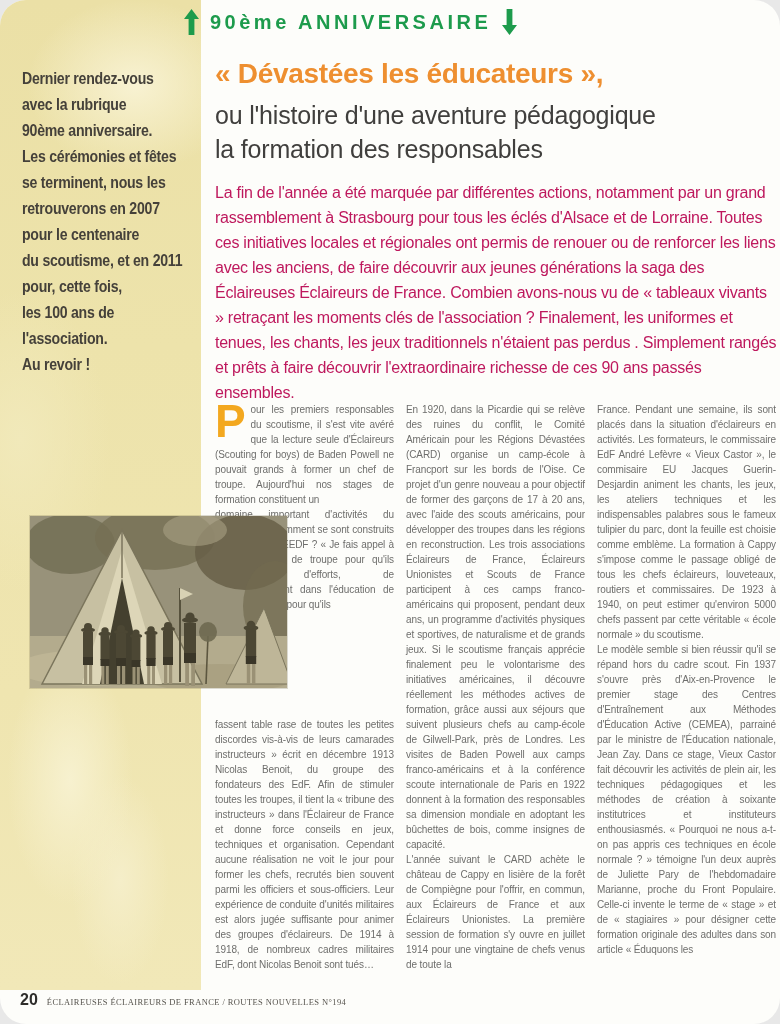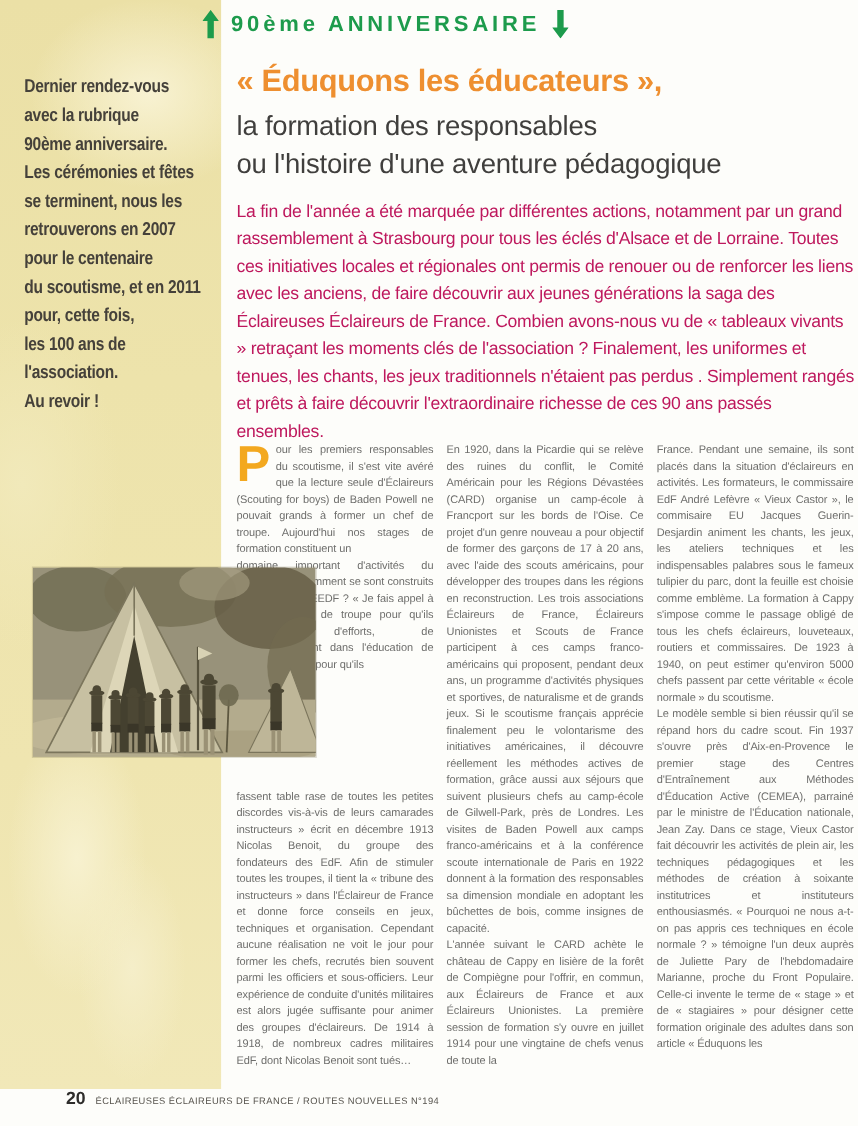--- a/index.html
+++ b/index.html
@@ -1,19 +1,19 @@
 <!DOCTYPE html>
 <html lang="fr"><head>
 <meta charset="utf-8">
 <style>
   * { margin:0; padding:0; box-sizing:border-box; }
   body { background:#e8e8e8; font-family:"Liberation Sans", sans-serif; }
   .page {
     position:relative; width:780px; height:1024px; margin:0 auto;
-    background:#fdfdfa; overflow:hidden;
+    background:#fdfdfa; overflow:hidden;border-radius:26px;
   }
 
   
   .yellow-panel {
     position:absolute; left:0; top:0; width:201px; height:990px;
     background:
       radial-gradient(150px 120px at 135px 85px,  #f8f2d2 0%, rgba(248,242,210,0) 72%),
       radial-gradient(90px 180px at 70px 780px,  #f7f1cf 0%, rgba(247,241,207,0) 70%),
       radial-gradient(70px 150px at 120px 880px, #f5eec9 0%, rgba(245,238,201,0) 70%),
       radial-gradient(120px 200px at 20px 440px, #f1e9ba 0%, rgba(241,233,186,0) 75%),
@@ -68,22 +68,22 @@
   .camp-photo {
     position:absolute; left:30px; top:516px; width:257px; height:172px;
     box-shadow:0 0 0 1px rgba(120,110,80,.25);
   }
   .camp-photo svg { display:block; width:100%; height:100%; }
 
   
   .footer {
     position:absolute; left:20px; top:991px; display:flex; align-items:baseline;
   }
-  .page-number { font-size:16px; font-weight:bold; color:#2e2d2b; margin-right:9px;margin-left:40px; }
-  .footer-mag  { font-size:8.5px; color:#57544e; letter-spacing:0.4px; }
+  .page-number { font-size:16px; font-weight:bold; color:#2e2d2b; margin-right:9px; }
+  .footer-mag  { font-size:8.5px; color:#57544e; letter-spacing:0.4px;font-family:Liberation Serif, serif; }
 </style>
 </head>
 <body>
 
 <div class="page">
 
   <div class="yellow-panel"></div>
 
   <div class="anniv-header">
     <span>
@@ -105,24 +105,24 @@
 Les cérémonies et fêtes
 se terminent, nous les
 retrouverons en 2007
 pour le centenaire
 du scoutisme, et en 2011
 pour, cette fois,
 les 100 ans de l'association.
 Au revoir !</div>
 
   <div class="article-head">
-    <div class="title-orange">« Éduquons les éducateurs »,</div>
+    <div class="title-orange">« Dévastées les éducateurs »,</div>
     <div class="title-black">
+      <div>ou l'histoire d'une aventure pédagogique</div>
       <div>la formation des responsables</div>
-      <div>ou l'histoire d'une aventure pédagogique</div>
     </div>
   </div>
 
   <div class="intro">La fin de l'année a été marquée par différentes actions, notamment par un grand rassemblement à Strasbourg pour tous les éclés d'Alsace et de Lorraine. Toutes ces initiatives locales et régionales ont permis de renouer ou de renforcer les liens avec les anciens, de faire découvrir aux jeunes générations la saga des Éclaireuses Éclaireurs de France. Combien avons-nous vu de « tableaux vivants » retraçant les moments clés de l'association ? Finalement, les uniformes et tenues, les chants, les jeux traditionnels n'étaient pas perdus . Simplement rangés et prêts à faire découvrir l'extraordinaire richesse de ces 90 ans passés ensembles.</div>
 
   <div class="columns">
     <div class="col">
       <p><span class="dropcap">P</span><span>our les premiers responsables du scoutisme, il s'est vite avéré que la lecture seule d'Éclaireurs (Scouting for boys) de Baden Powell ne pouvait grands à former un chef de troupe. Aujourd'hui nos stages de formation constituent un</span></p>
       <p class="photo-indent">domaine important d'activités du mouvement. Comment se sont construits les stages des EEDF ? « Je fais appel à tous les chefs de troupe pour qu'ils redoublent d'efforts, de désintéressement dans l'éducation de leurs éclaireurs, pour qu'ils</p>
       <p>fassent table rase de toutes les petites discordes vis-à-vis de leurs camarades instructeurs » écrit en décembre 1913 Nicolas Benoit, du groupe des fondateurs des EdF. Afin de stimuler toutes les troupes, il tient la « tribune des instructeurs » dans l'Éclaireur de France et donne force conseils en jeux, techniques et organisation. Cependant aucune réalisation ne voit le jour pour former les chefs, recrutés bien souvent parmi les officiers et sous-officiers. Leur expérience de conduite d'unités militaires est alors jugée suffisante pour animer des groupes d'éclaireurs. De 1914 à 1918, de nombreux cadres militaires EdF, dont Nicolas Benoit sont tués…</p>

